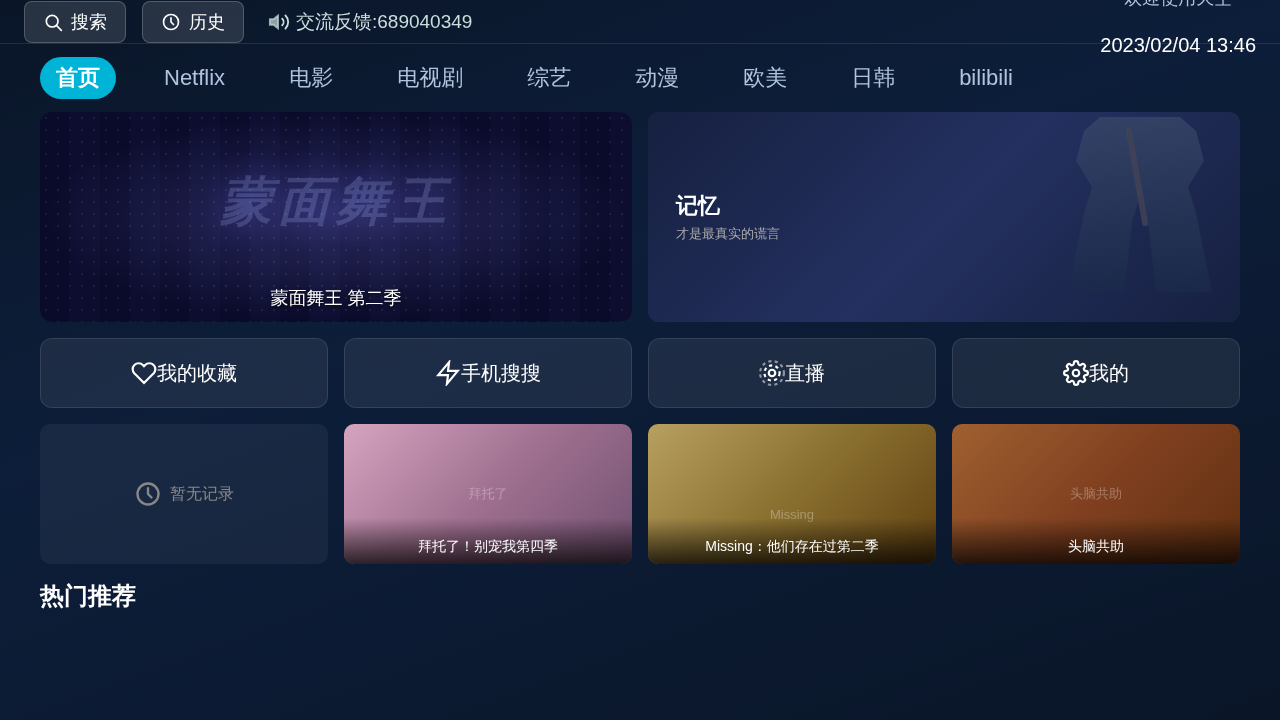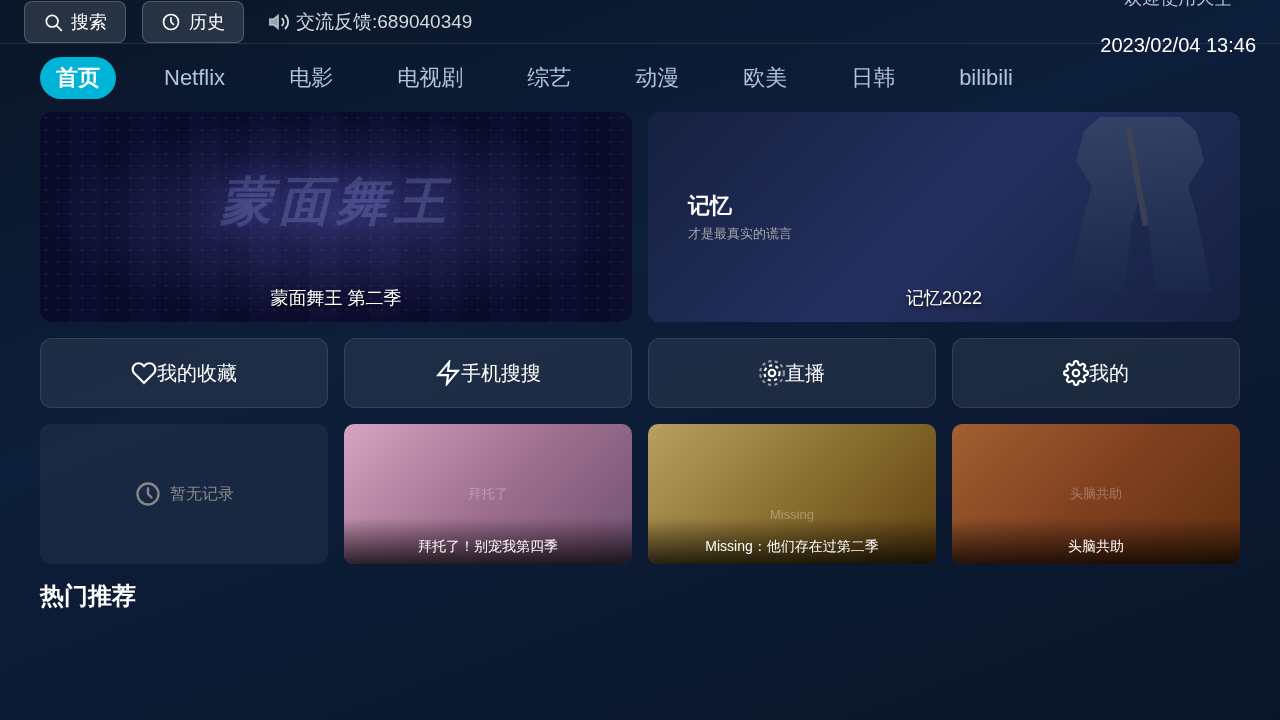--- a/index.html
+++ b/index.html
@@ -134,21 +134,21 @@
     
     .hero-right-bg {
       width: 100%; height: 100%;
       background: linear-gradient(135deg, #1a2a4a 0%, #2a3a6a 40%, #1a2a4a 100%);
       position: relative;
       overflow: hidden;
     }
     .hero-right-subtitle {
       position: absolute;
       top: 50%;
-      left: 40px;
+      left: 28px;
       transform: translateY(-50%);
       text-align: left;
     }
     .hero-right-subtitle .main { font-size: 22px; font-weight: bold; margin-bottom: 4px; }
     .hero-right-subtitle .sub { font-size: 13px; color: #aaa; }
 
     
     .action-row {
       display: flex;
       gap: 16px;
@@ -282,21 +282,20 @@
         <div style="position:absolute;right:20px;top:5px;width:160px;bottom:30px;overflow:hidden;display:flex;align-items:flex-end;">
           <div style="width:100%;height:100%;background:linear-gradient(to bottom,#3a4a6a,#1a2a4a);clip-path:polygon(25% 0%,75% 0%,85% 8%,90% 25%,80% 40%,85% 55%,95% 100%,60% 100%,55% 60%,50% 45%,45% 60%,40% 100%,5% 100%,15% 55%,20% 40%,10% 25%,15% 8%);opacity:0.7;"></div>
         </div>
 
         <div style="position:absolute;right:100px;top:15px;width:6px;height:100px;background:#445;border-radius:3px;transform:rotate(-10deg);opacity:0.8;"></div>
         <div class="hero-right-subtitle">
           <div class="main">记忆</div>
           <div class="sub">才是最真实的谎言</div>
         </div>
       </div>
-      <div class="hero-title">记忆2022</div>
     </div>
   </div>
 
   <div class="action-row">
     <div class="action-btn">
       <svg width="26" height="26" viewBox="0 0 24 24" fill="none" stroke="#fff" stroke-width="2">
         <path d="M20.84 4.61a5.5 5.5 0 0 0-7.78 0L12 5.67l-1.06-1.06a5.5 5.5 0 0 0-7.78 7.78l1.06 1.06L12 21.23l7.78-7.78 1.06-1.06a5.5 5.5 0 0 0 0-7.78z"></path>
       </svg>
       <span>我的收藏</span>
     </div>

